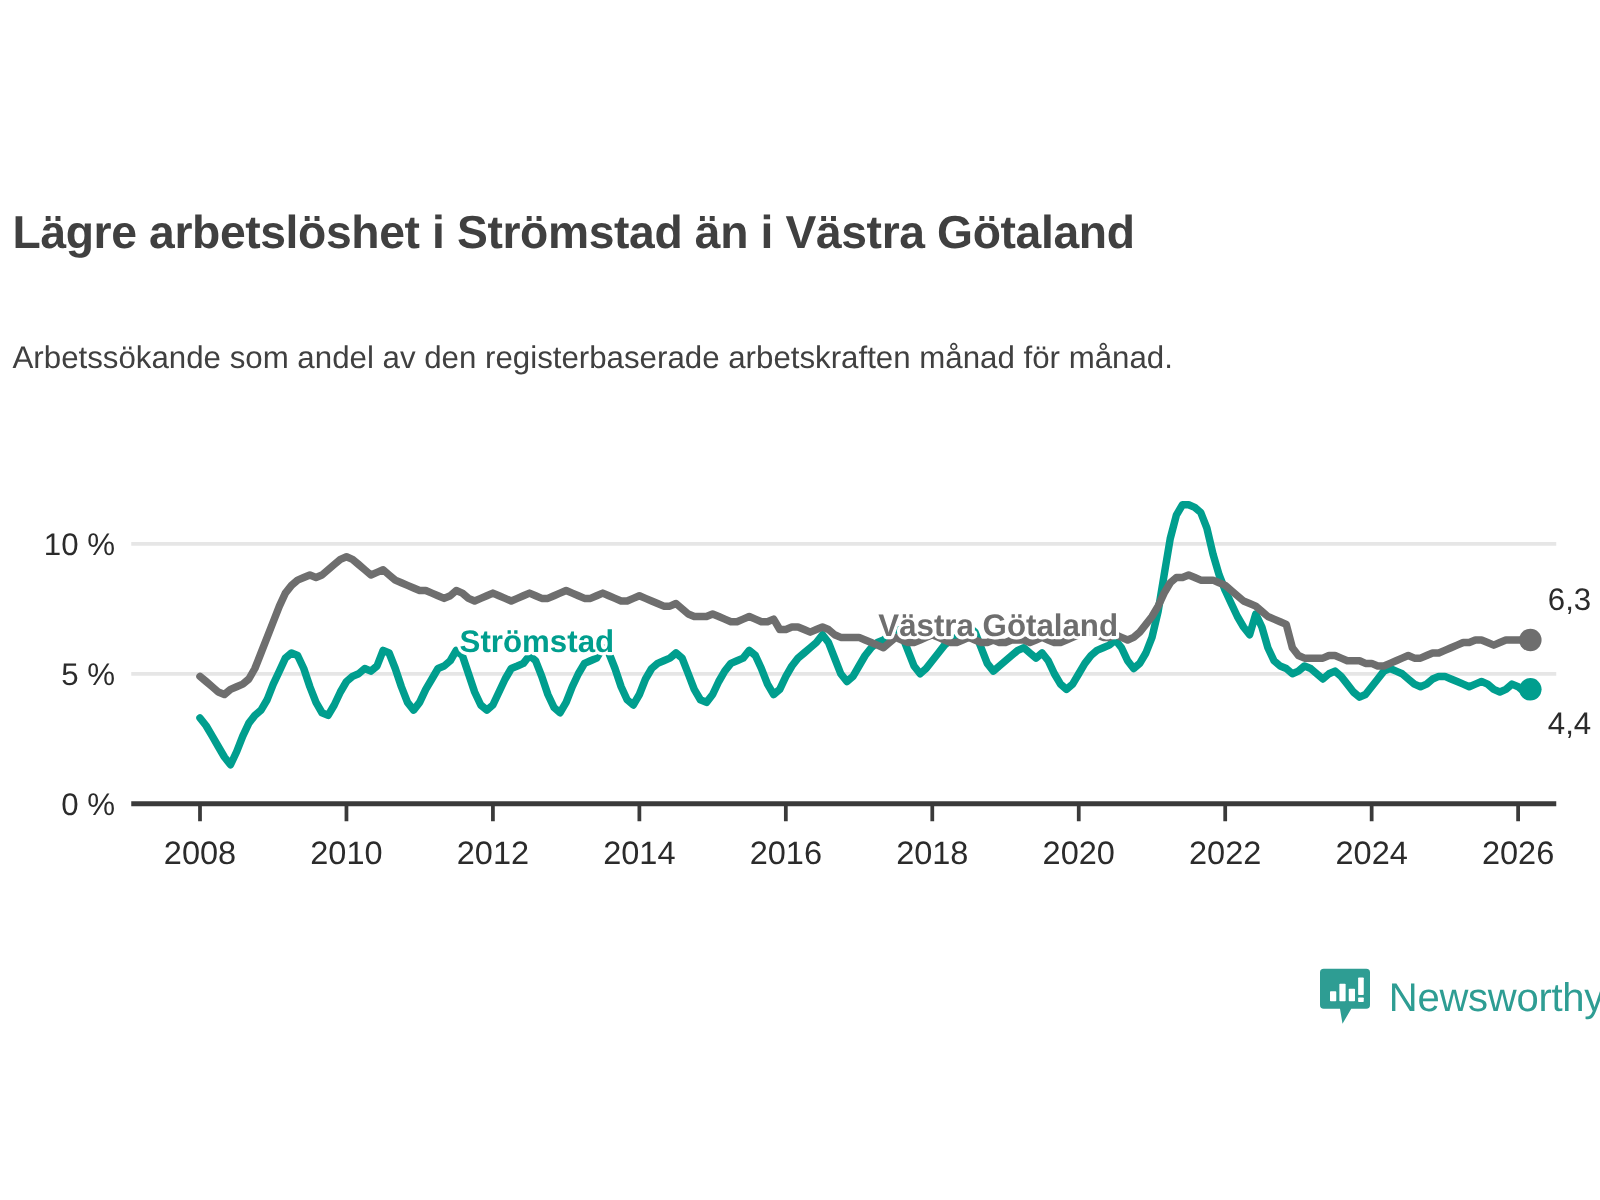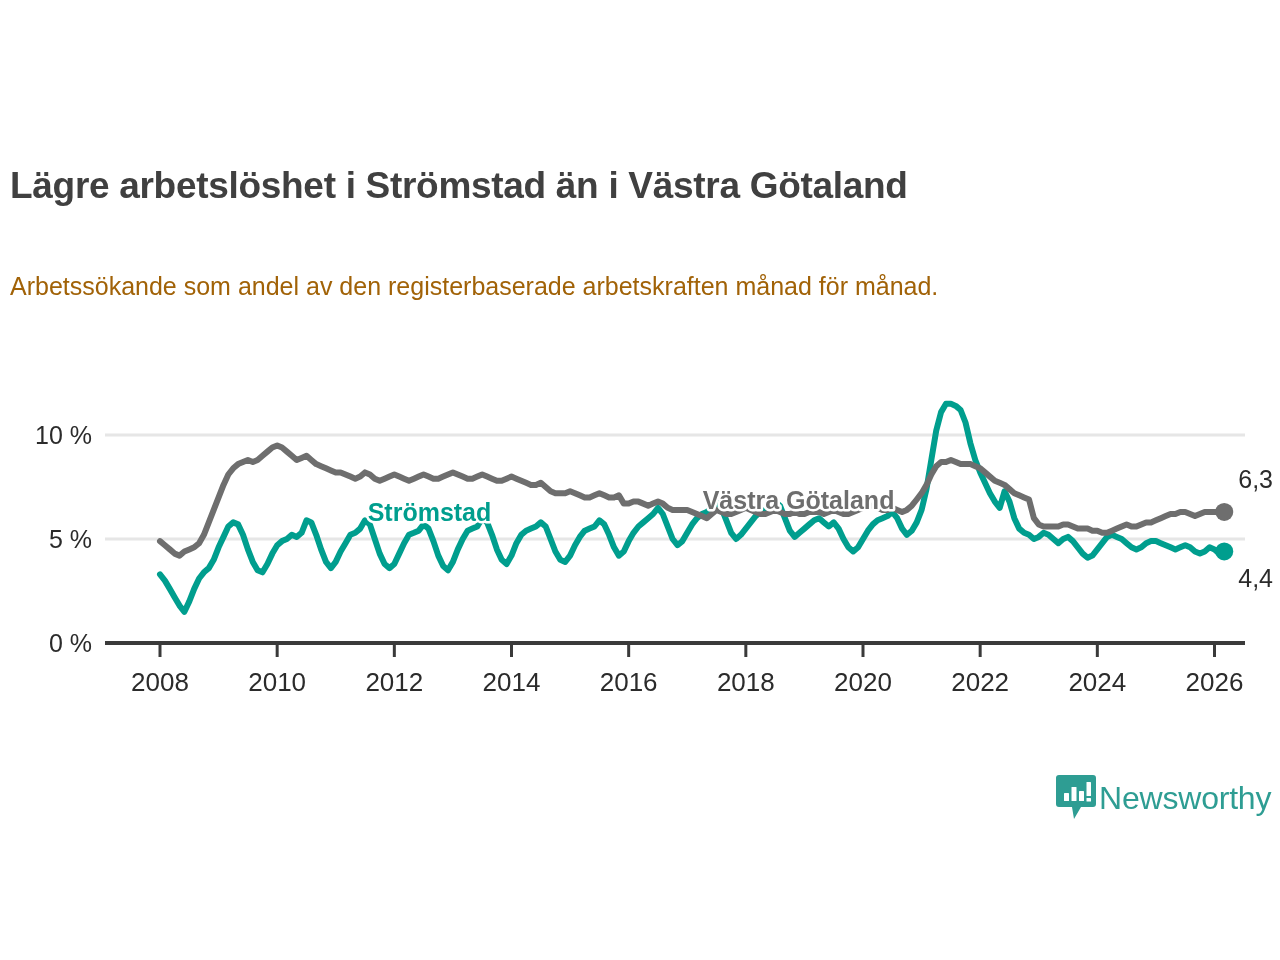--- a/index.html
+++ b/index.html
@@ -33,21 +33,21 @@
     color: #404040;
   }
   .chart-subtitle {
     position: absolute;
     left: 10px;
     top: 245px;
     width: 1170px;
     font-size: 25px;
     font-weight: 400;
     line-height: 1.35;
-    color: #a16207;
+    color: #404040;
   }
   .plot-wrap {
     position: absolute;
     left: 0;
     top: 380px;
     width: 1280px;
     height: 330px;
   }
   .plot-svg {
     display: block;
@@ -77,21 +77,21 @@
     fill: #2b2b2b;
   }
   .logo {
     position: absolute;
     left: 1055px;
     top: 768px;
     width: 225px;
     height: 60px;
     display: flex;
     align-items: center;
-    gap: 2px;
+    gap: 14px;
   }
   .logo-mark {
     width: 42px;
     height: 48px;
     flex: 0 0 auto;
   }
   .logo-text {
     font-family: "Liberation Sans", sans-serif;
     font-size: 32px;
     font-weight: 400;

